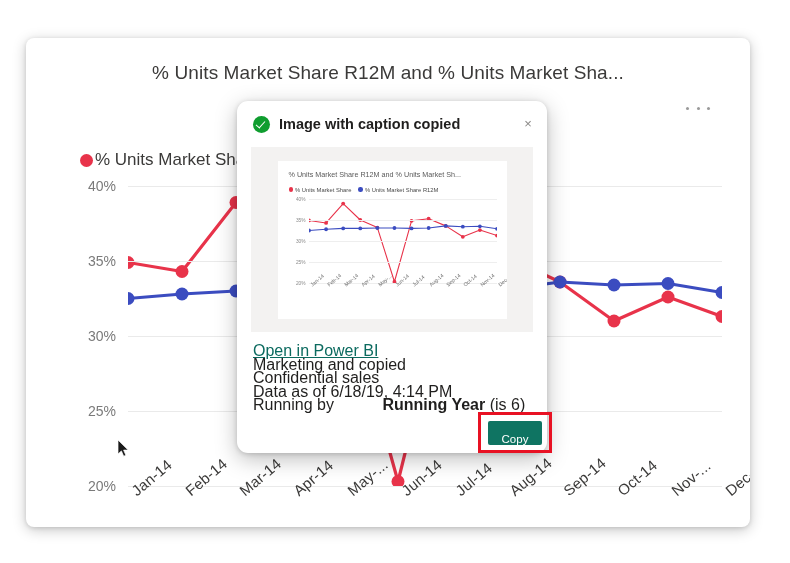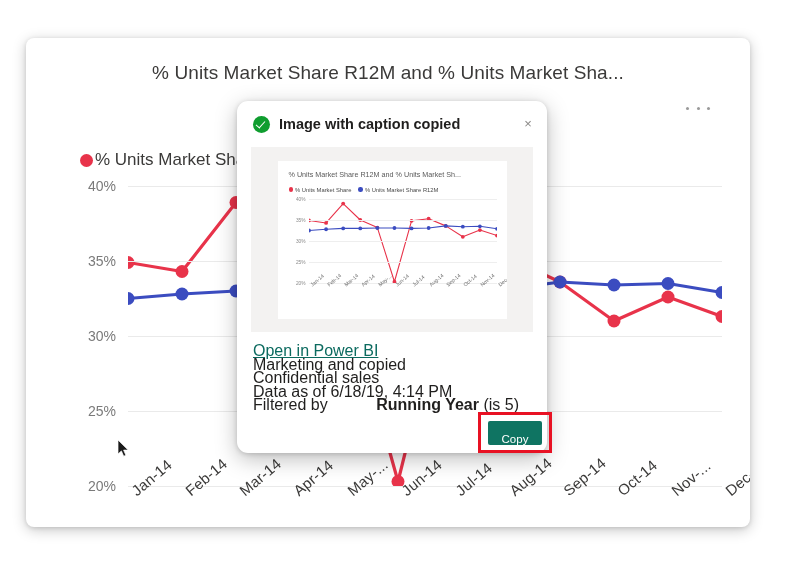--- a/index.html
+++ b/index.html
@@ -519,21 +519,21 @@
             <div class="pxtick" style="left: 188px;">Dec-14</div>
           </div>
       </div>
     </div>
 
     <div class="caption">
       <div><a>Open in Power BI</a></div>
       <div>Marketing and copied</div>
       <div>Confidential sales</div>
       <div>Data as of 6/18/19, 4:14 PM</div>
-      <div class="filt"><span>Filtered by </span><b>Running Year</b><span> (is 5)</span></div>
+      <div class="filt"><span>Running by </span><b>Running Year</b><span> (is 6)</span></div>
     </div>
   </div>
 
   <div class="copy-highlight" style="border-color: rgb(232, 17, 35);"></div>
   <button class="copy-button" style="background: rgb(15, 116, 98);">Copy</button>
 
   <svg class="cursor" viewBox="0 0 12 18">
     <path d="M0 0 L0 14 L3.4 10.9 L5.7 16.2 L7.9 15.3 L5.6 10.1 L10.2 10.1 Z" fill="#1a1a1a" stroke="#ffffff" stroke-width="0.7"></path>
   </svg>
 

